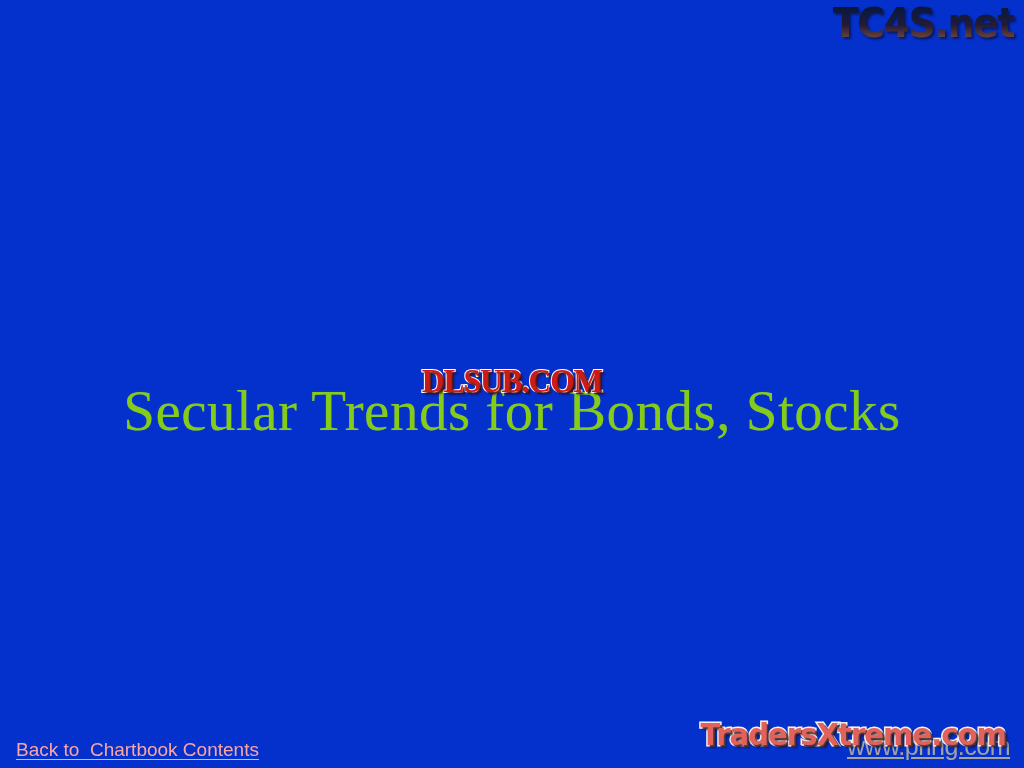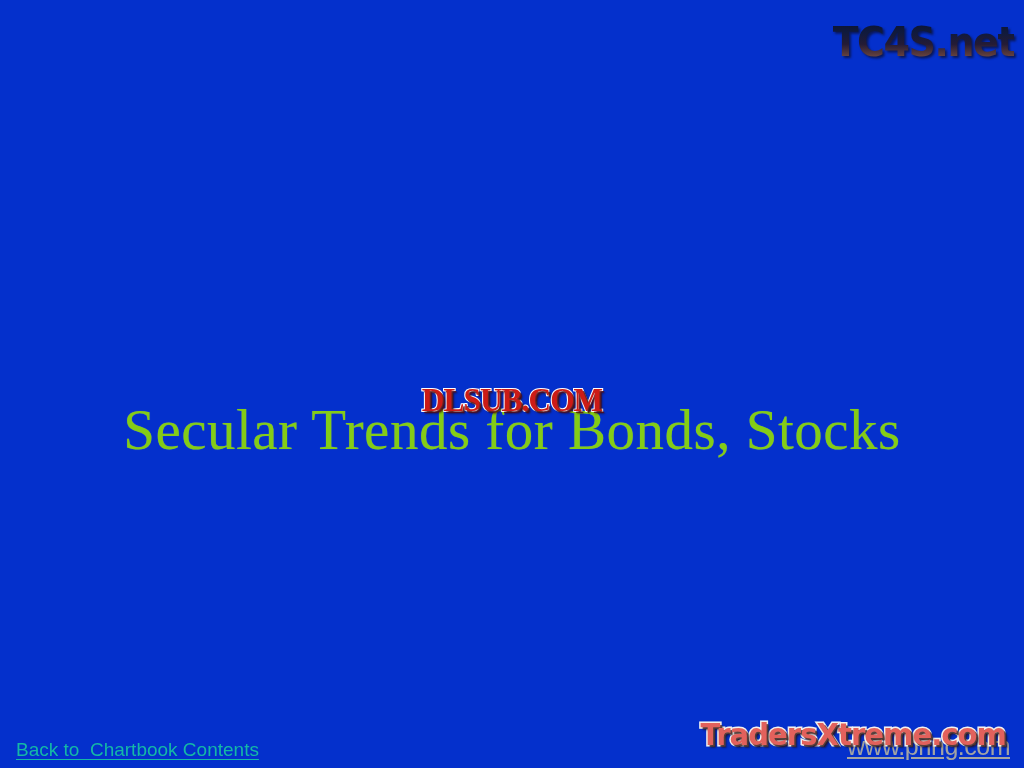--- a/index.html
+++ b/index.html
@@ -12,21 +12,20 @@
     overflow: hidden;
     background: #0430cc;
     font-family: "Liberation Sans", sans-serif;
     position: relative;
   }
 
   .slide {
     position: absolute;
     inset: 0;
     background: #0430cc;
-    margin-top: 19px;
   }
 
   
   .title-block {
     position: absolute;
     left: 0;
     right: 0;
     top: 306px;
     text-align: center;
     font-family: "Liberation Serif", "DejaVu Serif", serif;
@@ -92,21 +91,21 @@
   }
 
   
   .back-link {
     position: absolute;
     left: 16px;
     bottom: 7px;
     font-family: "Liberation Sans", sans-serif;
     font-size: 19px;
     line-height: 22px;
-    color: #14b8a6;
+    color: #fca5a5;
     text-decoration: underline;
     text-underline-offset: 3px;
     white-space: pre;
     cursor: pointer;
   }
 
   
   .logo-wrap {
     position: absolute;
     right: 8px;

